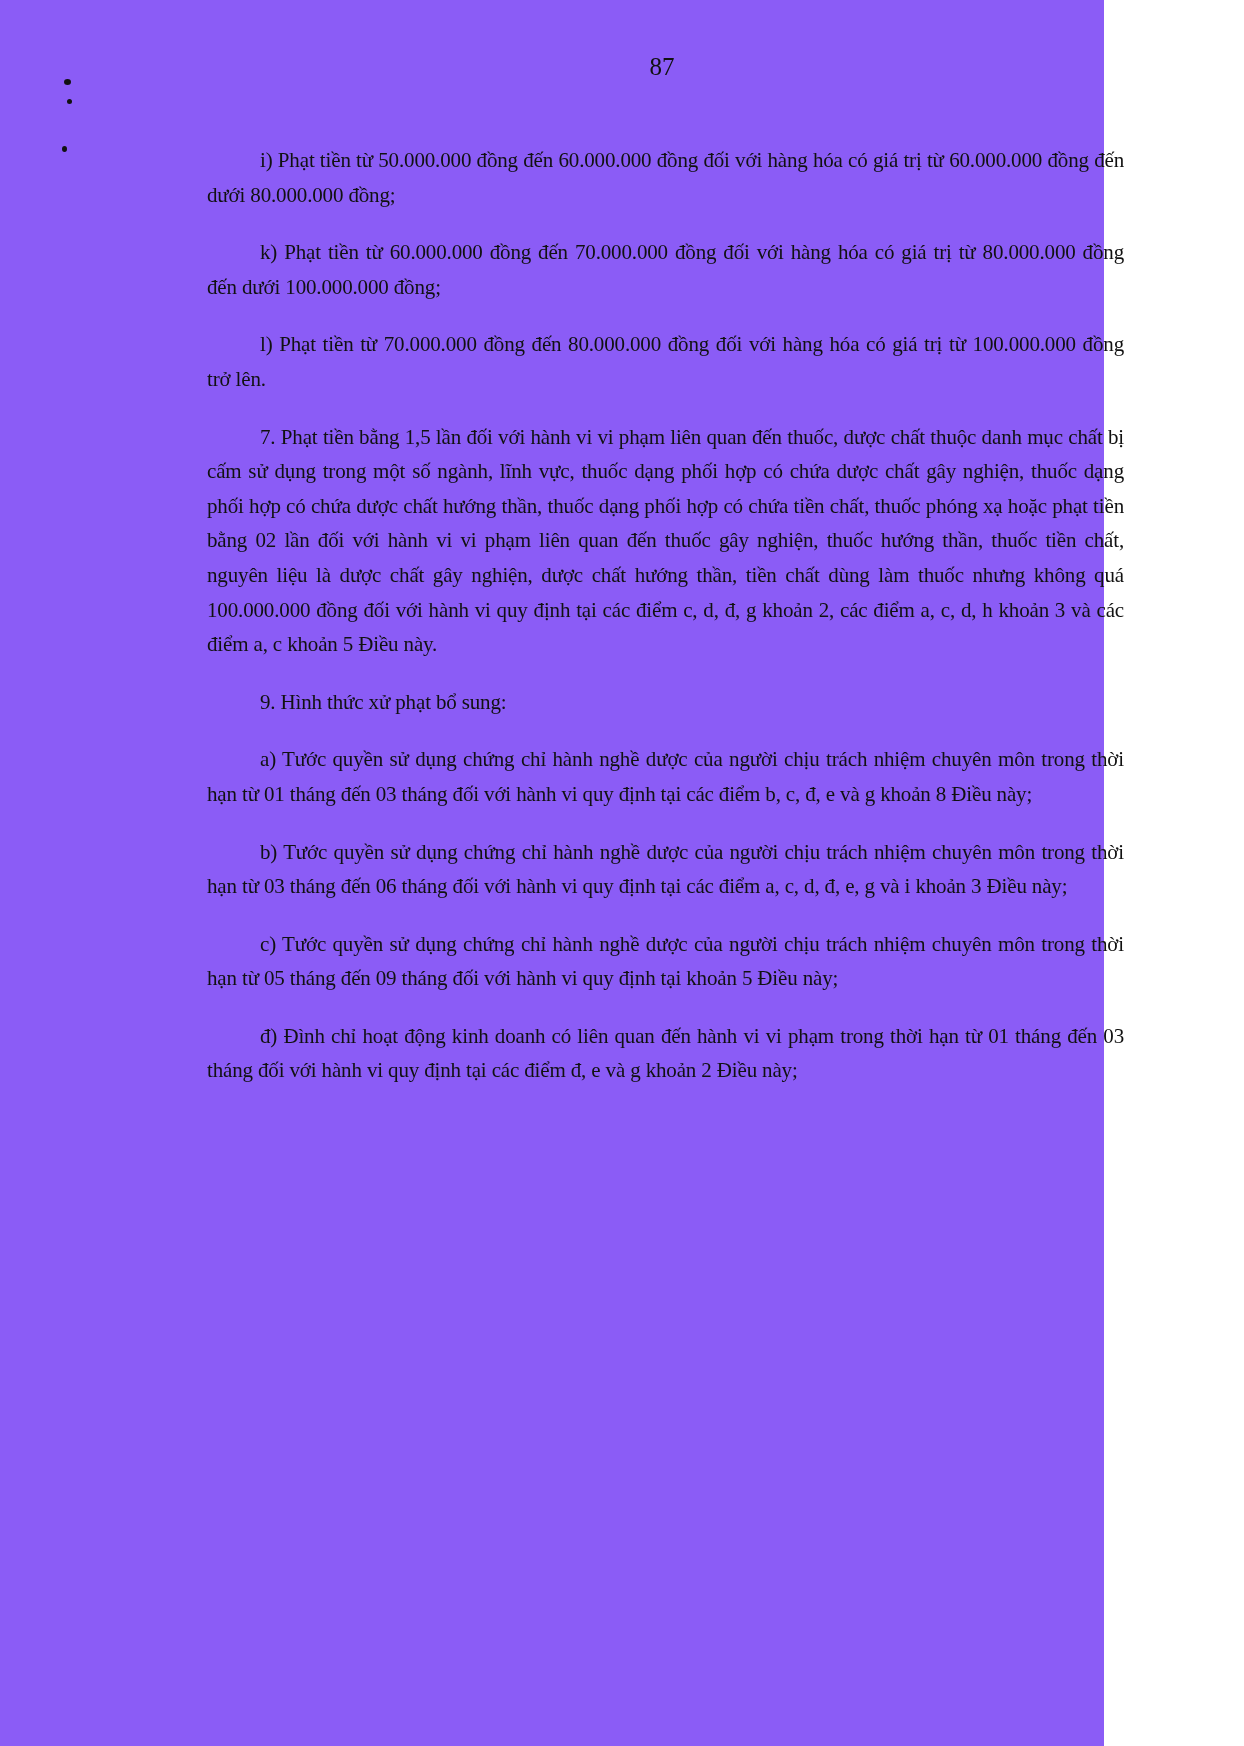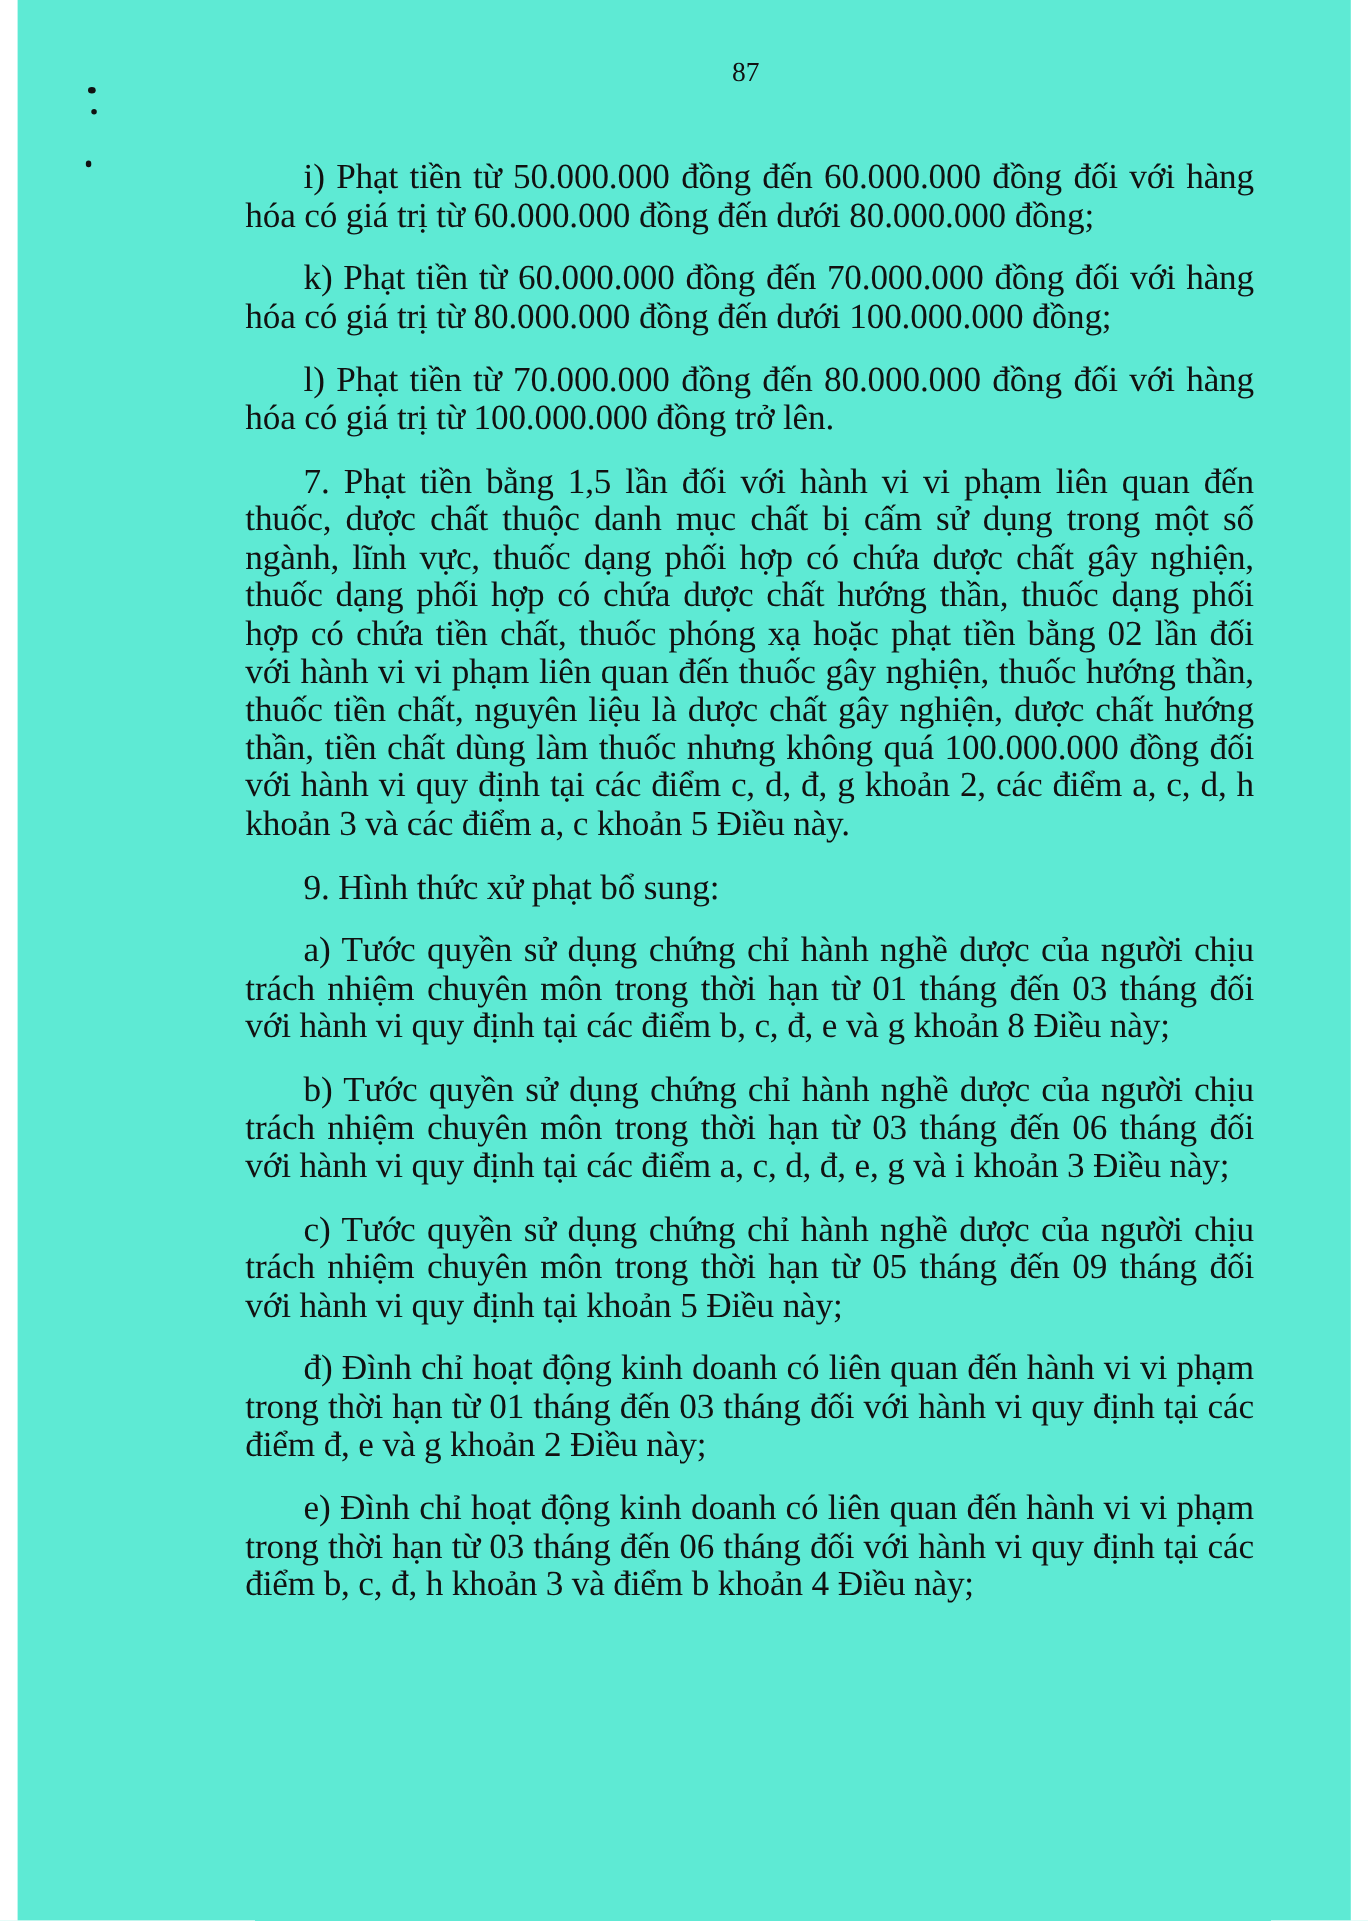--- a/index.html
+++ b/index.html
@@ -10,24 +10,24 @@
     body {
       width: 1244px;
       height: 1746px;
       position: relative;
       overflow: hidden;
       font-family: "Liberation Serif", "DejaVu Serif", serif;
       color: #111111;
     }
     .page {
       position: absolute;
-      left: 16px; top: 0;
-      width: 1212px;
+      left: 0; top: 0;
+      width: 1104px;
       height: 1746px;
-      background: #5eead4;
+      background: #8b5cf6;
     }
     .page-number {
       position: absolute;
       left: 0;
       width: 1244px;
       top: 52px;
       text-align: center;
       font-size: 25px;
       line-height: 30px;
       margin-left: 40px;
@@ -37,21 +37,21 @@
       background: #111;
       border-radius: 50%;
     }
     .content {
       position: absolute;
       left: 207px;
       top: 143px;
       width: 917px;
     }
     .para {
-      font-size: 32px;
+      font-size: 21px;
       line-height: 34.6px;
       text-align: justify;
       text-indent: 53px;
       margin: 0 0 23px 0;
       letter-spacing: -0.15px;
     }
     .para.last { margin-bottom: 0; }
   </style>
 </head>
 <body>
@@ -67,16 +67,15 @@
   <div class="content">
     <p class="para">i) Phạt tiền từ 50.000.000 đồng đến 60.000.000 đồng đối với hàng hóa có giá trị từ 60.000.000 đồng đến dưới 80.000.000 đồng;</p>
     <p class="para">k) Phạt tiền từ 60.000.000 đồng đến 70.000.000 đồng đối với hàng hóa có giá trị từ 80.000.000 đồng đến dưới 100.000.000 đồng;</p>
     <p class="para">l) Phạt tiền từ 70.000.000 đồng đến 80.000.000 đồng đối với hàng hóa có giá trị từ 100.000.000 đồng trở lên.</p>
     <p class="para">7. Phạt tiền bằng 1,5 lần đối với hành vi vi phạm liên quan đến thuốc, dược chất thuộc danh mục chất bị cấm sử dụng trong một số ngành, lĩnh vực, thuốc dạng phối hợp có chứa dược chất gây nghiện, thuốc dạng phối hợp có chứa dược chất hướng thần, thuốc dạng phối hợp có chứa tiền chất, thuốc phóng xạ hoặc phạt tiền bằng 02 lần đối với hành vi vi phạm liên quan đến thuốc gây nghiện, thuốc hướng thần, thuốc tiền chất, nguyên liệu là dược chất gây nghiện, dược chất hướng thần, tiền chất dùng làm thuốc nhưng không quá 100.000.000 đồng đối với hành vi quy định tại các điểm c, d, đ, g khoản 2, các điểm a, c, d, h khoản 3 và các điểm a, c khoản 5 Điều này.</p>
     <p class="para">9. Hình thức xử phạt bổ sung:</p>
     <p class="para">a) Tước quyền sử dụng chứng chỉ hành nghề dược của người chịu trách nhiệm chuyên môn trong thời hạn từ 01 tháng đến 03 tháng đối với hành vi quy định tại các điểm b, c, đ, e và g khoản 8 Điều này;</p>
     <p class="para">b) Tước quyền sử dụng chứng chỉ hành nghề dược của người chịu trách nhiệm chuyên môn trong thời hạn từ 03 tháng đến 06 tháng đối với hành vi quy định tại các điểm a, c, d, đ, e, g và i khoản 3 Điều này;</p>
     <p class="para">c) Tước quyền sử dụng chứng chỉ hành nghề dược của người chịu trách nhiệm chuyên môn trong thời hạn từ 05 tháng đến 09 tháng đối với hành vi quy định tại khoản 5 Điều này;</p>
     <p class="para">đ) Đình chỉ hoạt động kinh doanh có liên quan đến hành vi vi phạm trong thời hạn từ 01 tháng đến 03 tháng đối với hành vi quy định tại các điểm đ, e và g khoản 2 Điều này;</p>
-    <p class="para last">e) Đình chỉ hoạt động kinh doanh có liên quan đến hành vi vi phạm trong thời hạn từ 03 tháng đến 06 tháng đối với hành vi quy định tại các điểm b, c, đ, h khoản 3 và điểm b khoản 4 Điều này;</p>
   </div>
 
 </div>
 
 </body></html>

